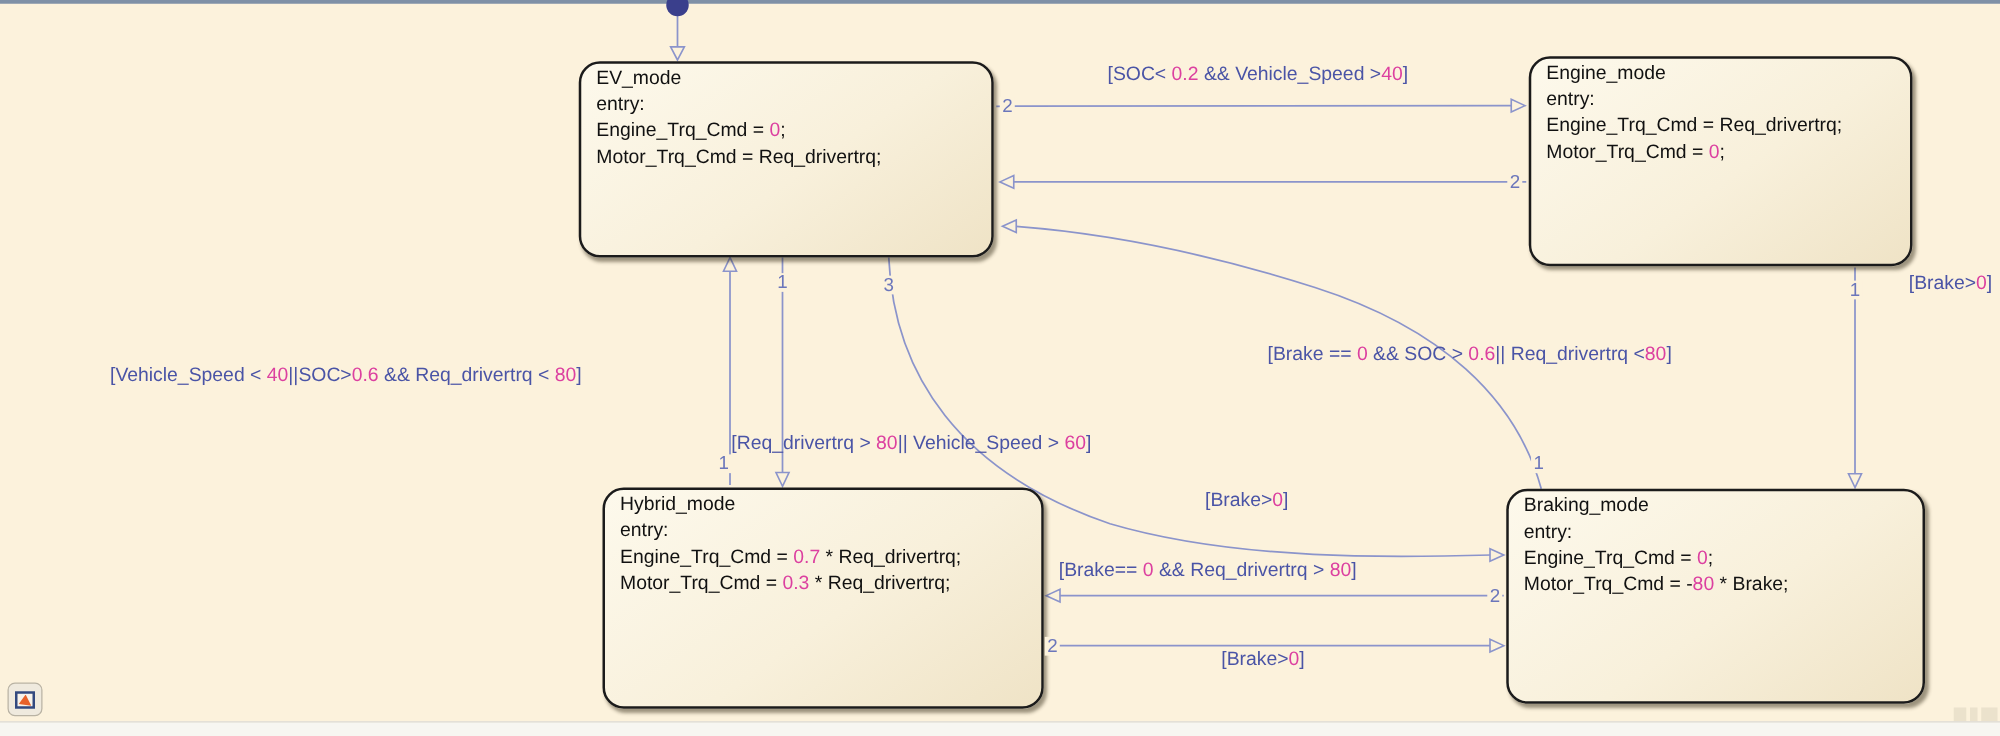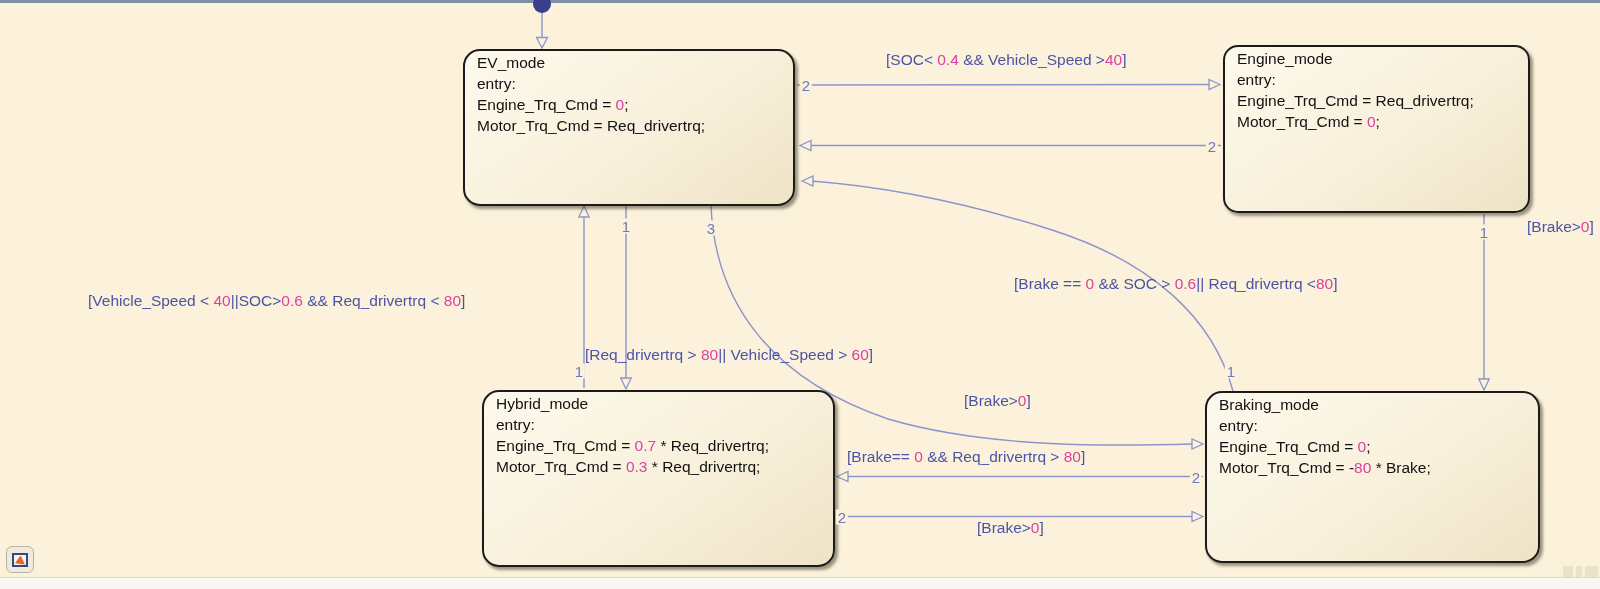--- a/index.html
+++ b/index.html
@@ -97,42 +97,42 @@
     <circle cx="542" cy="4" r="9" fill="#3a3f8c" stroke="none"></circle>
   </svg>
 
   <div class="state" style="left:463px;top:49px;width:332px;height:157px;">
     <div class="row">EV_mode</div>
     <div class="row">entry:</div>
     <div class="row"><span class="c-k">Engine_Trq_Cmd = </span><span class="c-m">0</span><span class="c-k">;</span></div>
     <div class="row"><span class="c-k">Motor_Trq_Cmd = Req_drivertrq;</span></div>
   </div>
 
-  <div class="state" style="left:1223px;top:45px;width:307px;height:168px;border-radius:15px;">
+  <div class="state" style="left:1223px;top:45px;width:307px;height:168px;">
     <div class="row">Engine_mode</div>
     <div class="row">entry:</div>
     <div class="row"><span class="c-k">Engine_Trq_Cmd = Req_drivertrq;</span></div>
     <div class="row"><span class="c-k">Motor_Trq_Cmd = </span><span class="c-m">0</span><span class="c-k">;</span></div>
   </div>
 
   <div class="state" style="left:482px;top:390px;width:353px;height:177px;">
     <div class="row">Hybrid_mode</div>
     <div class="row">entry:</div>
     <div class="row"><span class="c-k">Engine_Trq_Cmd = </span><span class="c-m">0.7</span><span class="c-k"> * Req_drivertrq;</span></div>
     <div class="row"><span class="c-k">Motor_Trq_Cmd = </span><span class="c-m">0.3</span><span class="c-k"> * Req_drivertrq;</span></div>
   </div>
 
   <div class="state" style="left:1205px;top:391px;width:335px;height:172px;">
     <div class="row">Braking_mode</div>
     <div class="row">entry:</div>
     <div class="row"><span class="c-k">Engine_Trq_Cmd = </span><span class="c-m">0</span><span class="c-k">;</span></div>
     <div class="row"><span class="c-k">Motor_Trq_Cmd = -</span><span class="c-m">80</span><span class="c-k"> * Brake;</span></div>
   </div>
 
-  <div class="tlabel" style="left:886px;top:51px;"><span class="c-b">[SOC&lt; </span><span class="c-m">0.4</span><span class="c-b"> &amp;&amp; Vehicle_Speed &gt;</span><span class="c-m">40</span><span class="c-b">]</span></div>
+  <div class="tlabel" style="left:886px;top:51px;"><span class="c-b">[SOC&lt; </span><span class="c-m">0.2</span><span class="c-b"> &amp;&amp; Vehicle_Speed &gt;</span><span class="c-m">40</span><span class="c-b">]</span></div>
   <div class="tlabel" style="left:88px;top:292px;"><span class="c-b">[Vehicle_Speed &lt; </span><span class="c-m">40</span><span class="c-b">||SOC&gt;</span><span class="c-m">0.6</span><span class="c-b"> &amp;&amp; Req_drivertrq &lt; </span><span class="c-m">80</span><span class="c-b">]</span></div>
   <div class="tlabel" style="left:585px;top:307px;margin-top:39px;"><span class="c-b">[Req_drivertrq &gt; </span><span class="c-m">80</span><span class="c-b">|| Vehicle_Speed &gt; </span><span class="c-m">60</span><span class="c-b">]</span></div>
   <div class="tlabel" style="left:1014px;top:275px;"><span class="c-b">[Brake == </span><span class="c-m">0</span><span class="c-b"> &amp;&amp; SOC &gt; </span><span class="c-m">0.6</span><span class="c-b">|| Req_drivertrq &lt;</span><span class="c-m">80</span><span class="c-b">]</span></div>
   <div class="tlabel" style="left:964px;top:392px;"><span class="c-b">[Brake&gt;</span><span class="c-m">0</span><span class="c-b">]</span></div>
   <div class="tlabel" style="left:847px;top:448px;"><span class="c-b">[Brake== </span><span class="c-m">0</span><span class="c-b"> &amp;&amp; Req_drivertrq &gt; </span><span class="c-m">80</span><span class="c-b">]</span></div>
   <div class="tlabel" style="left:977px;top:519px;"><span class="c-b">[Brake&gt;</span><span class="c-m">0</span><span class="c-b">]</span></div>
   <div class="tlabel" style="left:1527px;top:218px;"><span class="c-b">[Brake&gt;</span><span class="c-m">0</span><span class="c-b">]</span></div>
 
   <div class="order" style="left:806px;top:85px;">2</div>
   <div class="order" style="left:1212px;top:146px;">2</div>

